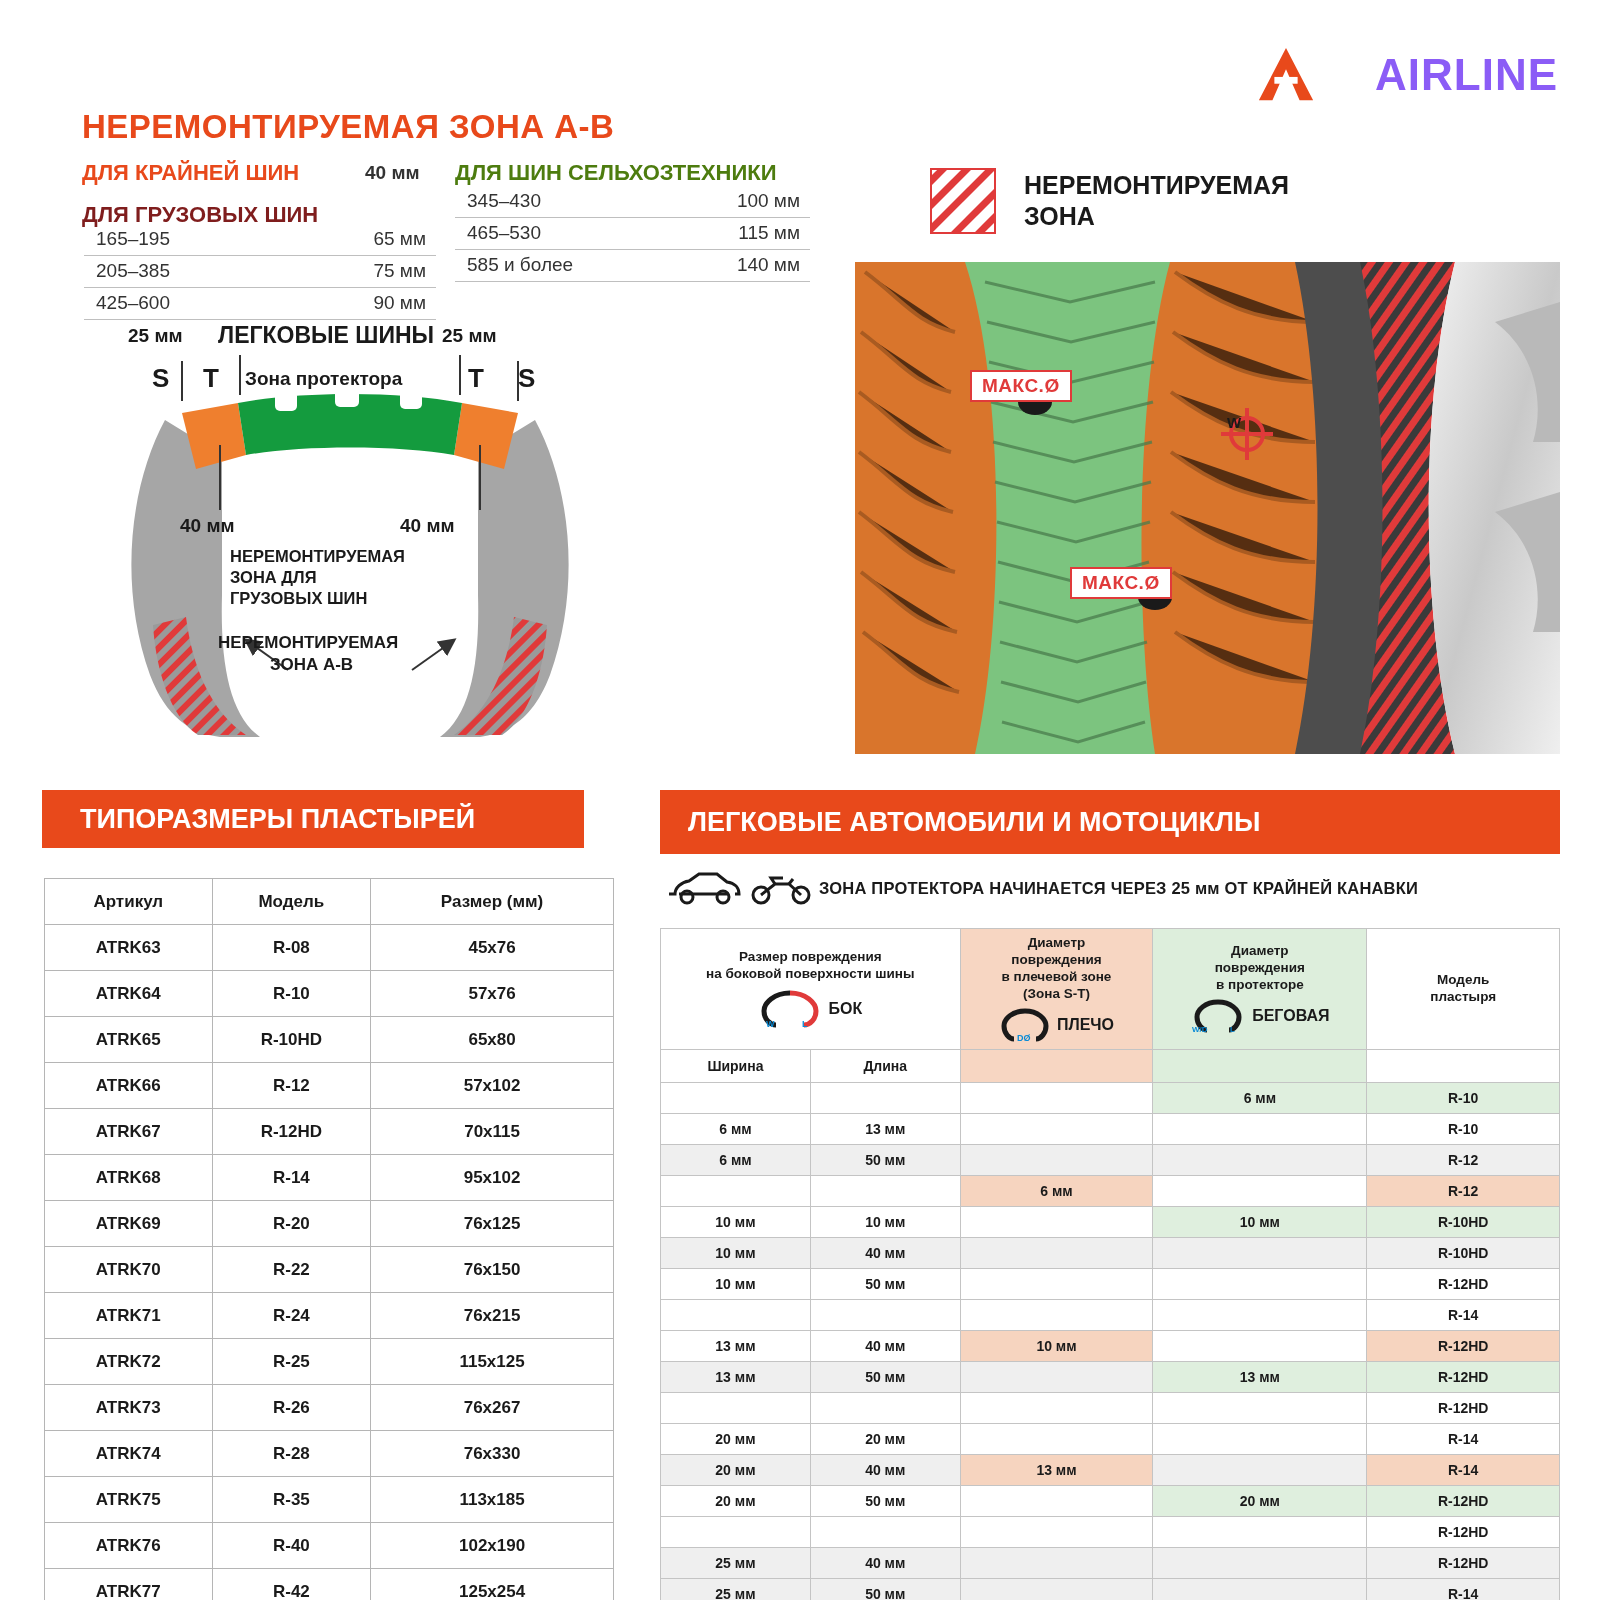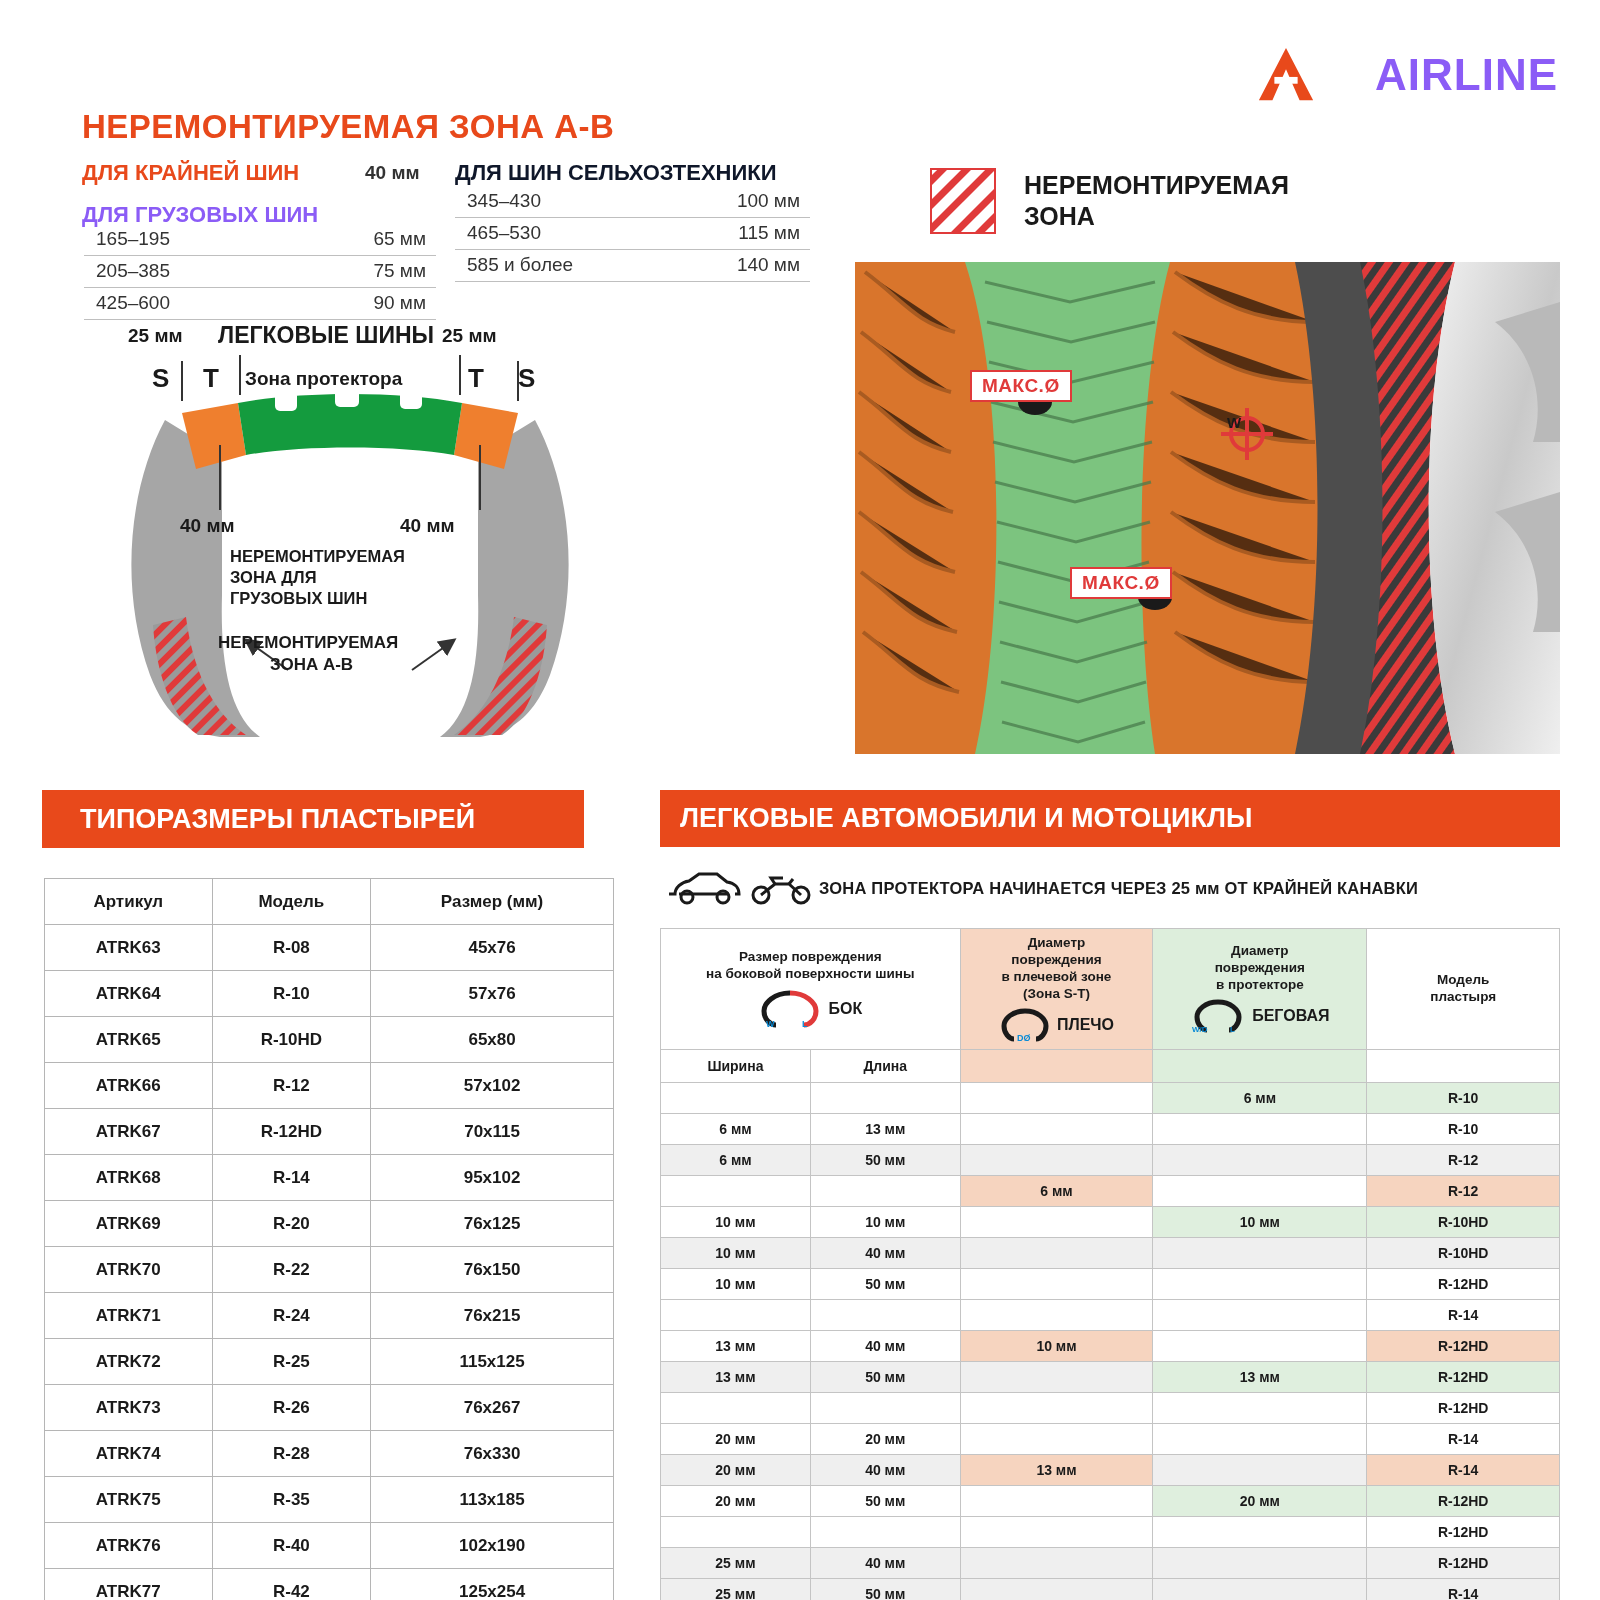--- a/index.html
+++ b/index.html
@@ -14,42 +14,42 @@
   .page{position:relative;width:1600px;height:1600px;}
 
   
   .logo{position:absolute;right:42px;top:44px;display:flex;align-items:center;gap:14px;}
   .logo-mark{width:62px;height:62px;}
   .logo-text{font-size:44px;font-weight:bold;letter-spacing:1px;color:#8b5cf6;margin-left:44px;}
 
   
   .h1{position:absolute;left:82px;top:108px;font-size:33px;font-weight:bold;color:#E8491B;letter-spacing:.5px;}
   .sub-left{position:absolute;left:82px;top:160px;font-size:22px;font-weight:bold;color:#E8491B;}
-  .sub-left2{position:absolute;left:82px;top:202px;font-size:22px;font-weight:bold;color:#8b5cf6;}
+  .sub-left2{position:absolute;left:82px;top:202px;font-size:22px;font-weight:bold;color:#7f1d1d;}
   .val40{position:absolute;left:365px;top:162px;font-size:19px;font-weight:bold;color:#333;}
-  .sub-right{position:absolute;left:455px;top:160px;font-size:22px;font-weight:bold;color:#0f172a;}
+  .sub-right{position:absolute;left:455px;top:160px;font-size:22px;font-weight:bold;color:#4d7c0f;}
 
   table.mini{border-collapse:collapse;position:absolute;font-size:19px;}
   table.mini td{border-bottom:1px solid #bfbfbf;padding:4px 0 5px 0;font-weight:normal;color:#333;}
   table.mini td.l{text-align:left;padding-left:12px;}
   table.mini td.r{text-align:right;padding-right:10px;}
 
   #truck-table{left:84px;top:224px;width:352px;}
   #truck-table td.l{width:200px;}
   #agro-table{left:455px;top:186px;width:355px;}
   #agro-table td.l{width:200px;}
 
   
   .diagram{position:absolute;left:70px;top:325px;width:560px;height:430px;}
   .lbl{position:absolute;font-weight:bold;color:#1a1a1a;}
 
   
   .band{position:absolute;background:#E8491B;color:#fff;font-weight:bold;display:flex;align-items:center;}
   #band-left{left:42px;top:790px;width:542px;height:58px;font-size:27px;padding-left:38px;box-sizing:border-box;}
-  #band-right{left:660px;top:790px;width:900px;height:57px;font-size:27px;padding-left:20px;box-sizing:border-box;}
+  #band-right{left:660px;top:790px;width:900px;height:64px;font-size:27px;padding-left:28px;box-sizing:border-box;}
 
   
   #parts{position:absolute;left:44px;top:878px;width:570px;border-collapse:collapse;font-size:17px;}
   #parts th,#parts td{border:1px solid #b5b5b5;height:43px;text-align:center;font-weight:bold;color:#1a1a1a;}
   #parts th{font-size:17px;}
 
   
   .legend-row{position:absolute;left:665px;top:870px;display:flex;align-items:center;gap:6px;}
   .legend-text{font-size:16.5px;font-weight:bold;color:#1a1a1a;letter-spacing:.2px;}
 

